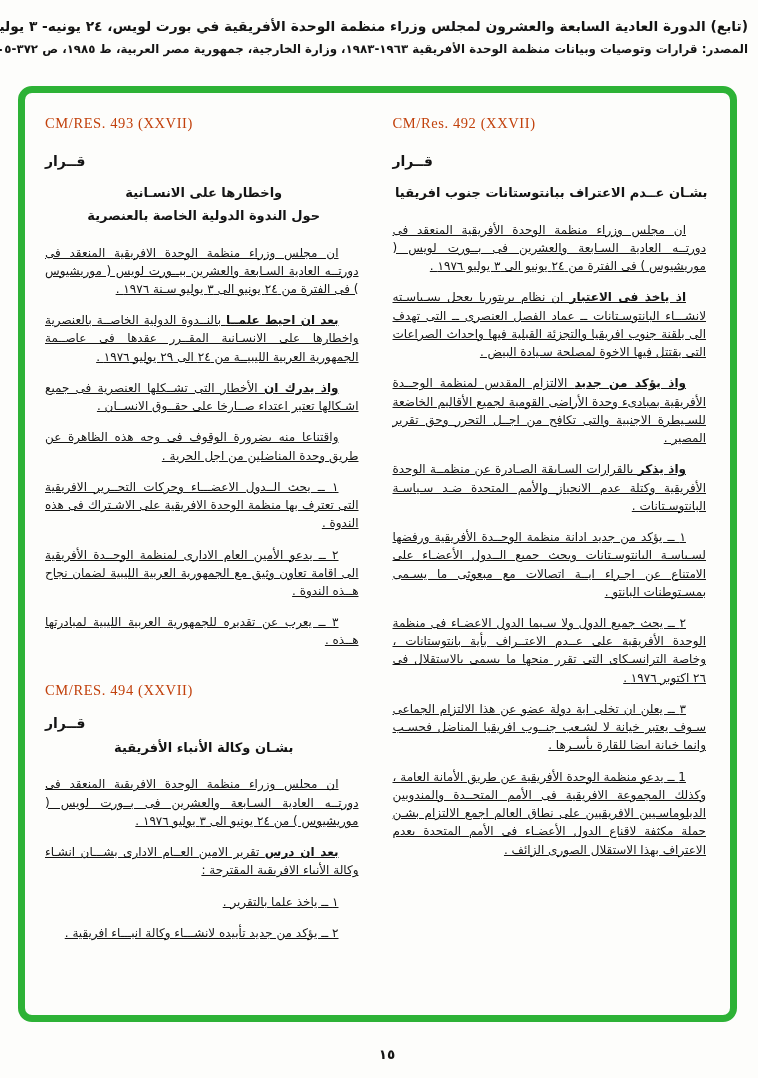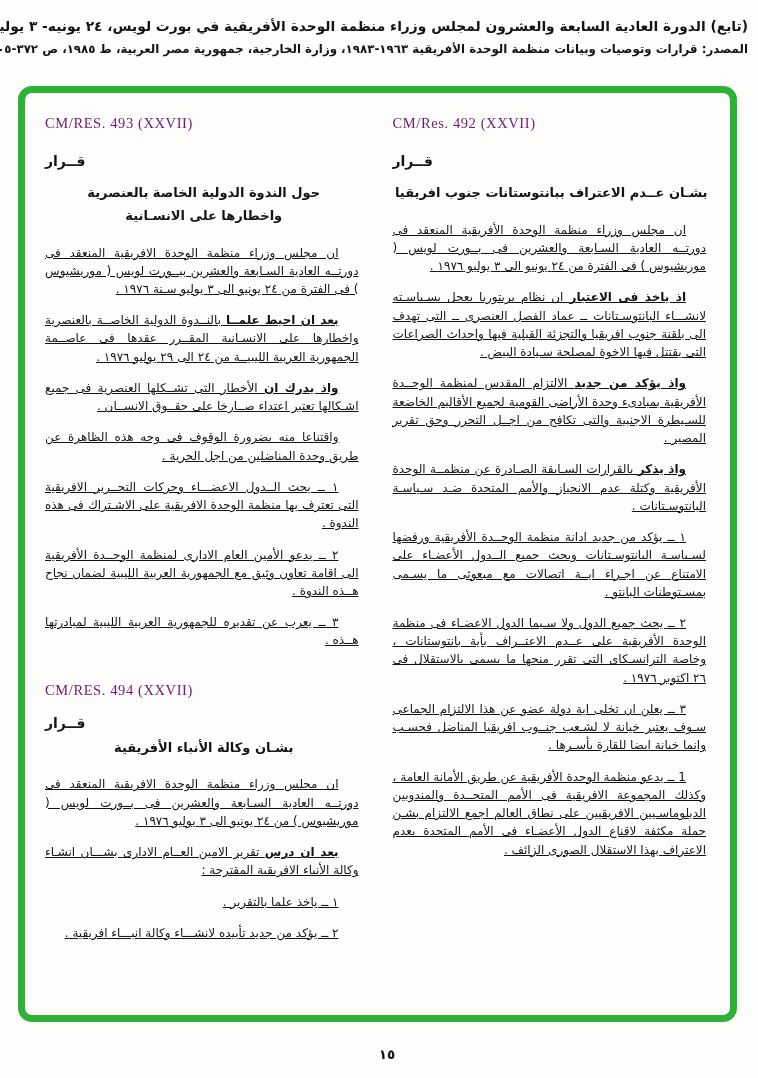--- a/index.html
+++ b/index.html
@@ -35,21 +35,21 @@
     display:flex;flex-direction:row;
     direction:rtl;
     gap:30px;
   }
   .col{flex:1;direction:rtl;min-width:0;}
   
   .res-code{
     direction:ltr;text-align:left;
     font-family:"Liberation Serif",serif;
     font-size:14.5px;letter-spacing:.6px;
-    margin:6px 0 0 0;color:#701a75;
+    margin:6px 0 0 0;color:#c2410c;
   }
   .res-kind{
     text-align:left;font-weight:bold;font-size:14px;
     margin:21px 0 13px 0;
   }
   .res-kind.tight{margin:16px 0 6px 0;}
   .res-title{
     text-align:center;font-weight:bold;font-size:13px;
     line-height:1.75;margin:0 0 16px 0;
   }
@@ -96,22 +96,22 @@
         <p class="para"><b class="lead"></b><span>٣ ــ يعلن ان تخلى اية دولة عضو عن هذا الالتزام الجماعى سـوف يعتبر خيانة لا لشـعب جنــوب افريقيا المناضل فحسـب وانما خيانة ايضا للقارة بأسـرها .</span></p>
         <p class="para"><b class="lead"></b><span>1 ــ يدعو منظمة الوحدة الأفريقية عن طريق الأمانة العامة ، وكذلك المجموعة الافريقية فى الأمم المتحــدة والمندوبين الدبلوماسـيين الافريقيين على نطاق العالم اجمع الالتزام بشـن حملة مكثفة لاقناع الدول الأعضـاء فى الأمم المتحدة بعدم الاعتراف بهذا الاستقلال الصورى الزائف .</span></p>
       </section>
     </div>
 
     <div class="col">
       <section>
         <div class="res-code">CM/RES. 493 (XXVII)</div>
         <div class="res-kind">قــرار</div>
         <div class="res-title">
+          <div>واخطارها على الانسـانية</div>
           <div>حول الندوة الدولية الخاصة بالعنصرية</div>
-          <div>واخطارها على الانسـانية</div>
         </div>
         <p class="para"><b class="lead"></b><span>ان مجلس وزراء منظمة الوحدة الافريقية المنعقد فى دورتــه العادية السـابعة والعشرين ببــورت لويس ( موريشيوس ) فى الفترة من ٢٤ يونيو الى ٣ يوليو سـنة ١٩٧٦ .</span></p>
         <p class="para"><b class="lead">بعد ان احيط علمــا</b><span> بالنــدوة الدولية الخاصــة بالعنصرية واخطارها على الانسـانية المقــرر عقدها فى عاصــمة الجمهورية العربية الليبيــة من ٢٤ الى ٢٩ يوليو ١٩٧٦ .</span></p>
         <p class="para"><b class="lead">واذ يدرك ان</b><span> الأخطار التى تشــكلها العنصرية فى جميع اشـكالها تعتبر اعتداء صــارخا على حقــوق الانســان .</span></p>
         <p class="para"><b class="lead"></b><span>واقتناعا منه بضرورة الوقوف فى وجه هذه الظاهرة عن طريق وحدة المناضلين من اجل الحرية .</span></p>
         <p class="para"><b class="lead"></b><span>١ ــ يحث الــدول الاعضـــاء وحركات التحــرير الافريقية التى تعترف بها منظمة الوحدة الافريقية على الاشـتراك فى هذه الندوة .</span></p>
         <p class="para"><b class="lead"></b><span>٢ ــ يدعو الأمين العام الادارى لمنظمة الوحــدة الأفريقية الى اقامة تعاون وثيق مع الجمهورية العربية الليبية لضمان نجاح هــذه الندوة .</span></p>
         <p class="para"><b class="lead"></b><span>٣ ــ يعرب عن تقديره للجمهورية العربية الليبية لمبادرتها هــذه .</span></p>
       </section>
 

